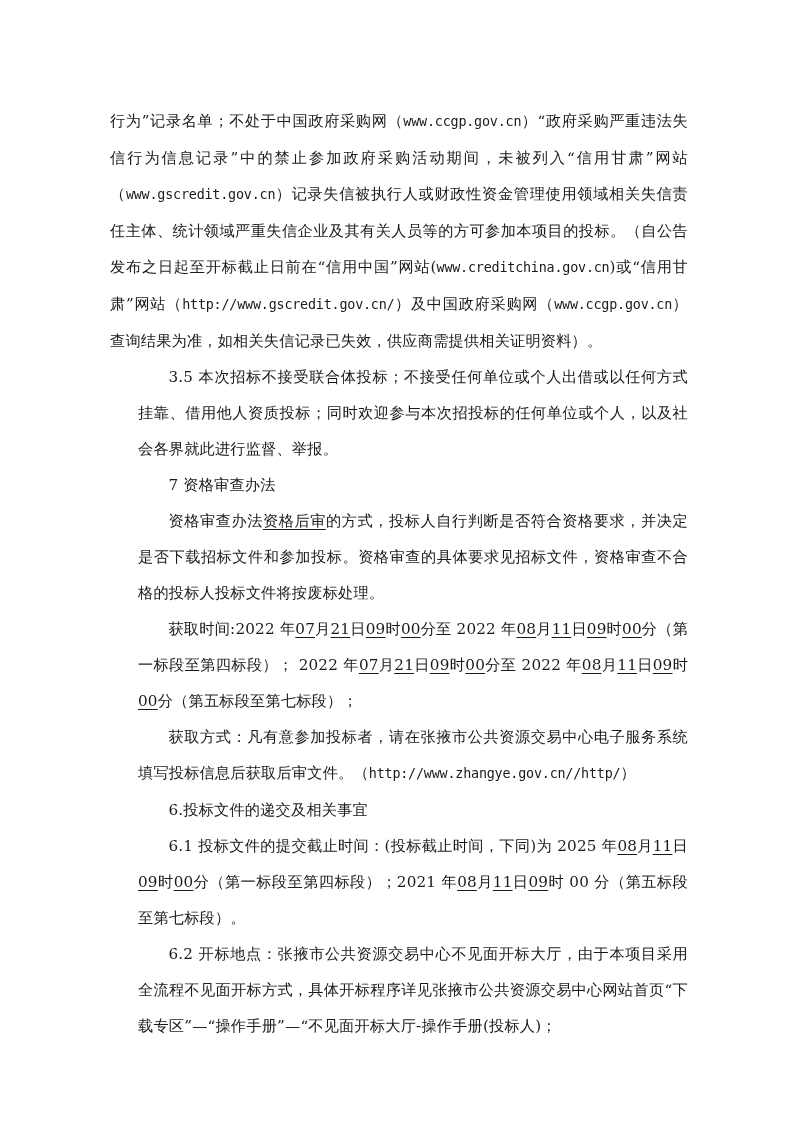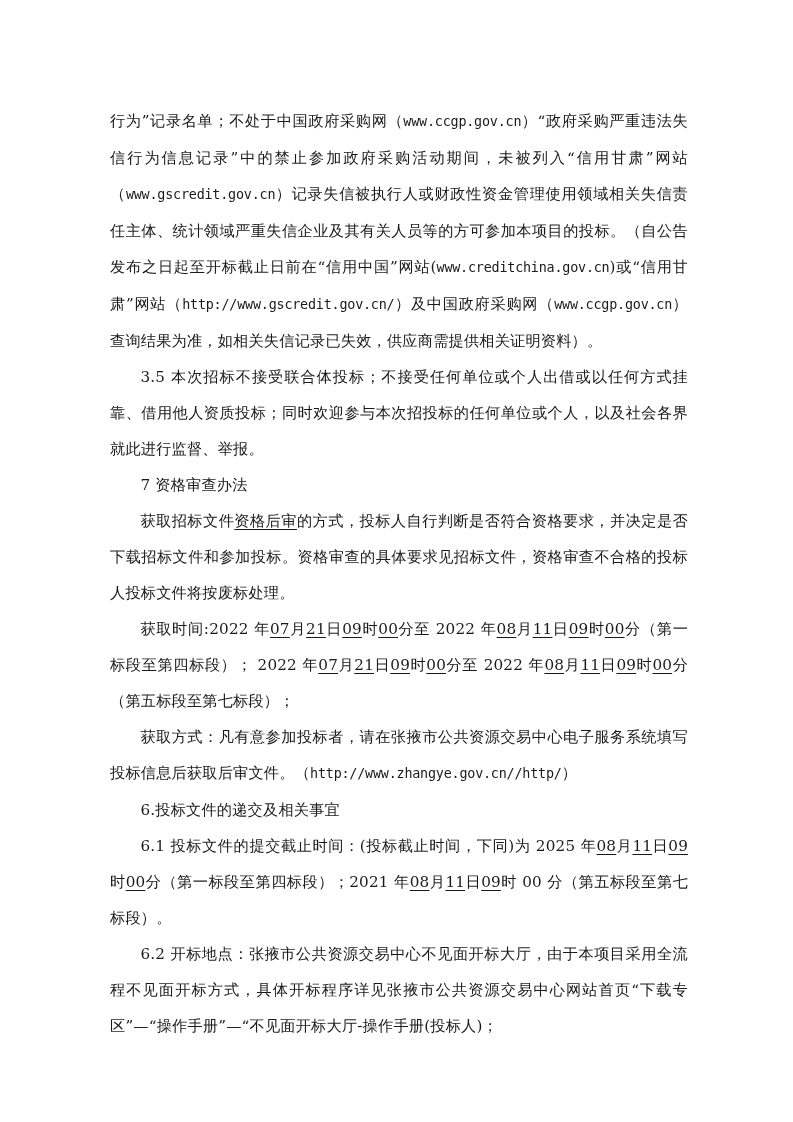--- a/index.html
+++ b/index.html
@@ -27,39 +27,40 @@
     margin: 0 0 0.0em 0;
     font-size: 15.2px;
     line-height: 36px;
     color: #1a1a1a;
     text-align: justify;
     text-justify: inter-ideograph;
     letter-spacing: 0.2px;
   }
   p.indent {
     text-indent: 2em;
+    margin-left: 28px;
   }
   .u {
     text-decoration: underline;
     text-underline-offset: 3px;
   }
   .lat {
     font-family: "DejaVu Sans Mono", "Liberation Mono", monospace;
     font-size: 13.4px;
     letter-spacing: -0.2px;
   }
 </style>
 </head>
 <body>
 
 <div class="page">
   <div class="content" id="body-root">
       <p><span>行为”记录名单；不处于中国政府采购网（</span><span class="lat">www.ccgp.gov.cn</span><span>）“政府采购严重违法失信行为信息记录”中的禁止参加政府采购活动期间，未被列入“信用甘肃”网站（</span><span class="lat">www.gscredit.gov.cn</span><span>）记录失信被执行人或财政性资金管理使用领域相关失信责任主体、统计领域严重失信企业及其有关人员等的方可参加本项目的投标。（自公告发布之日起至开标截止日前在“信用中国”网站(</span><span class="lat">www.creditchina.gov.cn</span><span>)或“信用甘肃”网站（</span><span class="lat">http://www.gscredit.gov.cn/</span><span>）及中国政府采购网（</span><span class="lat">www.ccgp.gov.cn</span><span>）查询结果为准，如相关失信记录已失效，供应商需提供相关证明资料）。</span></p>
       <p class="indent"><span>3.5 本次招标不接受联合体投标；不接受任何单位或个人出借或以任何方式挂靠、借用他人资质投标；同时欢迎参与本次招投标的任何单位或个人，以及社会各界就此进行监督、举报。</span></p>
       <p class="indent"><span>7  资格审查办法</span></p>
-      <p class="indent"><span>获取招标文件</span><span class="u">资格后审</span><span>的方式，投标人自行判断是否符合资格要求，并决定是否下载招标文件和参加投标。资格审查的具体要求见招标文件，资格审查不合格的投标人投标文件将按废标处理。</span></p>
+      <p class="indent"><span>资格审查办法</span><span class="u">资格后审</span><span>的方式，投标人自行判断是否符合资格要求，并决定是否下载招标文件和参加投标。资格审查的具体要求见招标文件，资格审查不合格的投标人投标文件将按废标处理。</span></p>
       <p class="indent"><span>获取时间:2022 年</span><span class="u">07</span><span>月</span><span class="u">21</span><span>日</span><span class="u">09</span><span>时</span><span class="u">00</span><span>分至 2022 年</span><span class="u">08</span><span>月</span><span class="u">11</span><span>日</span><span class="u">09</span><span>时</span><span class="u">00</span><span>分（第一标段至第四标段）； 2022 年</span><span class="u">07</span><span>月</span><span class="u">21</span><span>日</span><span class="u">09</span><span>时</span><span class="u">00</span><span>分至 2022 年</span><span class="u">08</span><span>月</span><span class="u">11</span><span>日</span><span class="u">09</span><span>时</span><span class="u">00</span><span>分（第五标段至第七标段）；</span></p>
       <p class="indent"><span>获取方式：凡有意参加投标者，请在张掖市公共资源交易中心电子服务系统填写投标信息后获取后审文件。（</span><span class="lat">http://www.zhangye.gov.cn//http/</span><span>）</span></p>
       <p class="indent"><span>6.投标文件的递交及相关事宜</span></p>
       <p class="indent"><span>6.1 投标文件的提交截止时间：(投标截止时间，下同)为 2025 年</span><span class="u">08</span><span>月</span><span class="u">11</span><span>日</span><span class="u">09</span><span>时</span><span class="u">00</span><span>分（第一标段至第四标段）；2021 年</span><span class="u">08</span><span>月</span><span class="u">11</span><span>日</span><span class="u">09</span><span>时 00 分（第五标段至第七标段）。</span></p>
       <p class="indent"><span>6.2 开标地点：张掖市公共资源交易中心不见面开标大厅，由于本项目采用全流程不见面开标方式，具体开标程序详见张掖市公共资源交易中心网站首页“下载专区”—“操作手册”—“不见面开标大厅-操作手册(投标人)；</span></p>
     </div>
 </div>
 
 </body></html>

